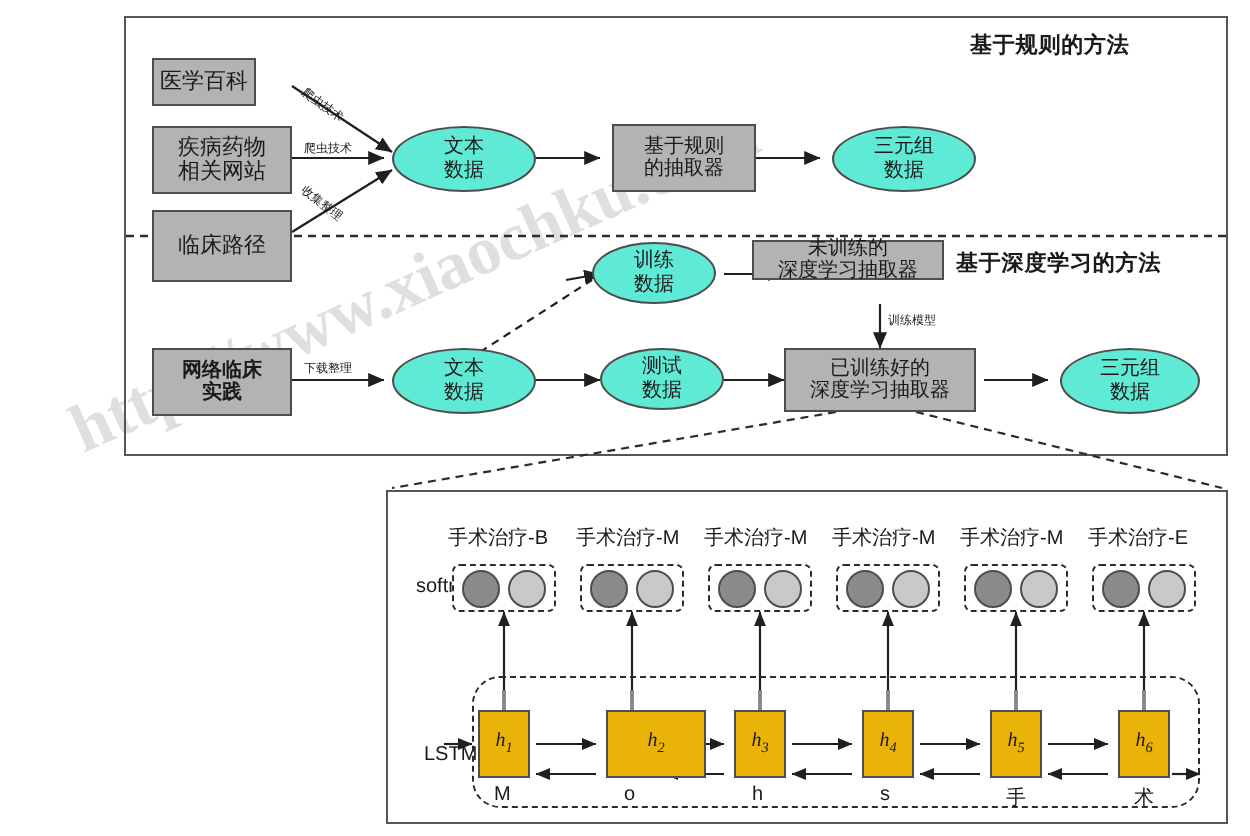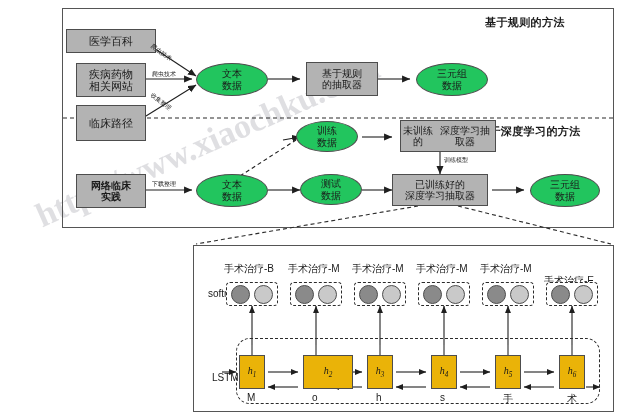--- a/index.html
+++ b/index.html
@@ -6,21 +6,21 @@
   body{width:625px;height:418px;position:relative;overflow:hidden;
        font-family:"Liberation Sans","DejaVu Sans",sans-serif;color:#1a1a1a;}
   #stage{position:absolute;left:0;top:0;width:625px;height:418px;}
   svg.layer{position:absolute;left:0;top:0;width:625px;height:418px;overflow:visible;}
   .lbl{position:absolute;white-space:nowrap;}
 
   
   .node{position:absolute;box-sizing:border-box;display:flex;align-items:center;
         justify-content:center;text-align:center;line-height:1.12;}
   .rect{background:#b3b3b3;border:1px solid #4d4d4d;}
-  .ell{background:#22c55e;border:1px solid #4d4d4d;border-radius:50%;}
+  .ell{background:#5eead4;border:1px solid #4d4d4d;border-radius:50%;}
   .cell{background:#eab308;border:1px solid #4d4d4d;}
 
   .t11{font-size:11px;}
   .t10{font-size:10px;}
   .t9{font-size:10px;}
   .t6{font-size:6px;}
 
   
   .cap{position:absolute;font-size:11px;font-weight:bold;letter-spacing:.4px;}
 
@@ -122,21 +122,21 @@
     <line x1="490" y1="387" x2="460" y2="387" stroke="#1f1f1f" stroke-width="1.1" marker-end="url(#ahs)"></line>
     <line x1="554" y1="387" x2="524" y2="387" stroke="#1f1f1f" stroke-width="1.1" marker-end="url(#ahs)"></line>
 
     <line x1="222" y1="372" x2="236" y2="372" stroke="#1f1f1f" stroke-width="1.1" marker-end="url(#ahs)"></line>
     <line x1="586" y1="387" x2="600" y2="387" stroke="#1f1f1f" stroke-width="1.1" marker-end="url(#ahs)"></line>
   </svg>
 
   <div class="cap" style="left:485px;top:15px;">基于规则的方法</div>
   <div class="cap" style="left:478px;top:124px;">基于深度学习的方法</div>
 
-  <div class="node rect t11" style="left:66px;top:29px;width:90px;height:24px;">
+  <div class="node rect t11" style="left:76px;top:29px;width:52px;height:24px;">
     <span>医学百科</span>
   </div>
 
   <div class="node rect t11" style="left:76px;top:63px;width:70px;height:34px;flex-direction:column;">
     <span>疾病药物</span>
     <span>相关网站</span>
   </div>
 
   <div class="node rect t11" style="left:76px;top:105px;width:70px;height:36px;">
     <span>临床路径</span>
@@ -176,21 +176,21 @@
   <div class="node ell t10" style="left:296px;top:121px;width:62px;height:31px;flex-direction:column;">
     <span>训练</span>
     <span>数据</span>
   </div>
 
   <div class="node ell t10" style="left:300px;top:174px;width:62px;height:31px;flex-direction:column;">
     <span>测试</span>
     <span>数据</span>
   </div>
 
-  <div class="node rect t10" style="left:400px;top:120px;width:96px;height:32px;flex-direction:row;">
+  <div class="node rect t10" style="left:376px;top:120px;width:96px;height:20px;flex-direction:column;">
     <span>未训练的</span>
     <span>深度学习抽取器</span>
   </div>
 
   <div class="lbl t6" style="left:444px;top:156px;">训练模型</div>
 
   <div class="node rect t10" style="left:392px;top:174px;width:96px;height:32px;flex-direction:column;">
     <span>已训练好的</span>
     <span>深度学习抽取器</span>
   </div>
@@ -201,21 +201,21 @@
   </div>
 
   <div class="lbl t10" style="left:208px;top:288px;">softmax</div>
   <div class="lbl t10" style="left:212px;top:372px;">LSTM</div>
 
   <div class="lbl t9" style="left:224px;top:262px;">手术治疗-B</div>
   <div class="lbl t9" style="left:288px;top:262px;">手术治疗-M</div>
   <div class="lbl t9" style="left:352px;top:262px;">手术治疗-M</div>
   <div class="lbl t9" style="left:416px;top:262px;">手术治疗-M</div>
   <div class="lbl t9" style="left:480px;top:262px;">手术治疗-M</div>
-  <div class="lbl t9" style="left:544px;top:262px;margin-top:12px;">手术治疗-E</div>
+  <div class="lbl t9" style="left:544px;top:262px;">手术治疗-E</div>
 
   <div class="smgrp" style="left:226px;top:282px;width:52px;height:24px;">
     <span class="dot dotD"></span>
     <span class="dot dotL"></span>
   </div>
   <div class="smgrp" style="left:290px;top:282px;width:52px;height:24px;">
     <span class="dot dotD"></span>
     <span class="dot dotL"></span>
   </div>
   <div class="smgrp" style="left:354px;top:282px;width:52px;height:24px;">

